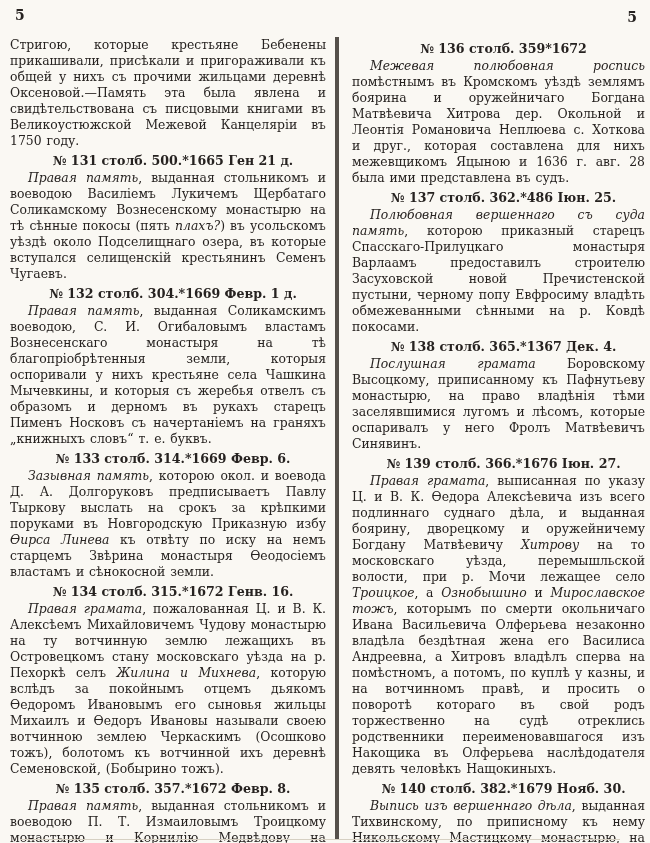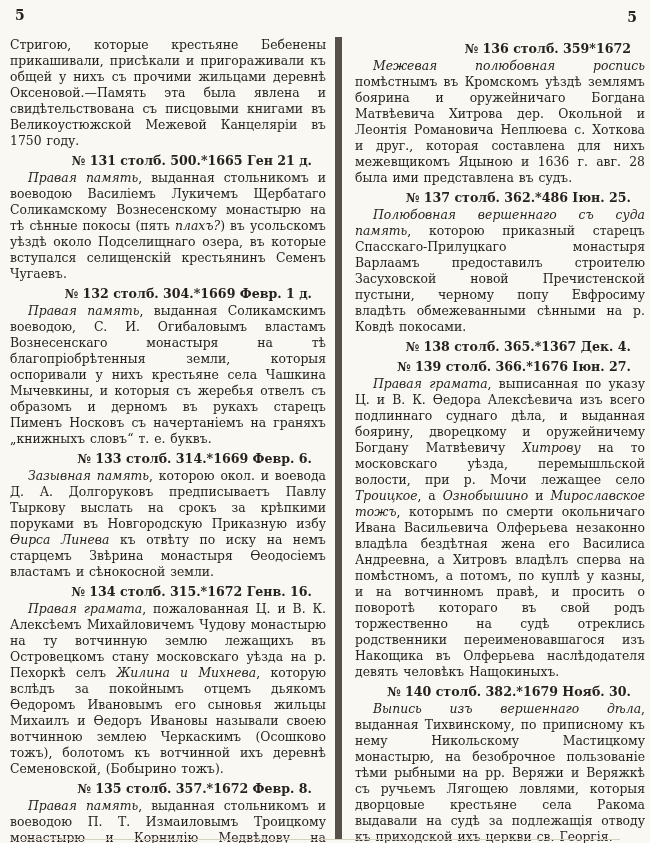--- a/index.html
+++ b/index.html
@@ -16,35 +16,35 @@
   .page-head{position:absolute;top:5px;left:0;right:0;height:30px;}
   .pn-left{position:absolute;left:15px;top:2px;font-size:14px;font-weight:bold;}
   .pn-right{position:absolute;right:13px;top:4px;font-size:14px;font-weight:bold;}
   .columns{
     position:absolute;top:37px;left:10px;right:5px;bottom:4px;
     display:flex;align-items:stretch;
   }
   .col-left{
     width:316px;flex:0 0 316px;
     padding-right:9px;
-    border-right:7px solid #000000;
+    border-right:4px solid #000000;
   }
   .col-right{flex:1 1 auto;padding-left:13px;}
   p.body{
     margin:0;
     font-size:12.4px;
     line-height:16px;
     text-align:justify;
     word-spacing:1px;
   }
   p.intro{text-indent:0;}
   p.entry-body{text-indent:18px;}
   .entry-header{
     display:flex;
-    justify-content:flex-end;
+    justify-content:center;
     align-items:baseline;
     font-weight:bold;
     font-size:12.6px;
     line-height:16px;
     padding:0 14px 0 24px;
     margin-top:4px;margin-bottom:1px;
     white-space:nowrap;
   }
   .eh-left{white-space:nowrap;}
   i{}
@@ -106,20 +106,21 @@
           <span class="eh-left"><span>№ 137</span><span> столб. 362.</span></span>
           <span>*</span>
           <span>486 Іюн. 25.</span>
         </div>
         <p class="body entry-body"><i>Полюбовная вершеннаго съ суда память</i><span>, которою приказный старецъ Спасскаго-Прилуцкаго монастыря Варлаамъ предоставилъ строителю Засуховской новой Пречистенской пустыни, черному попу Евфросиму владѣть обмежеванными сѣнными на р. Ковдѣ покосами.</span></p>
         <div class="entry-header">
           <span class="eh-left"><span>№ 138</span><span> столб. 365.</span></span>
           <span>*</span>
           <span>1367 Дек. 4.</span>
         </div>
+        <p class="body entry-body"><i>Послушная грамата</i><span> Боровскому Высоцкому, приписанному къ Пафнутьеву монастырю, на право владѣнія тѣми заселявшимися лугомъ и лѣсомъ, которые оспаривалъ у него Фролъ Матвѣевичъ Синявинъ.</span></p>
         <div class="entry-header">
           <span class="eh-left"><span>№ 139</span><span> столб. 366.</span></span>
           <span>*</span>
           <span>1676 Іюн. 27.</span>
         </div>
         <p class="body entry-body"><i>Правая грамата</i><span>, выписанная по указу Ц. и В. К. Ѳедора Алексѣевича изъ всего подлиннаго суднаго дѣла, и выданная боярину, дворецкому и оружейничему Богдану Матвѣевичу </span><i>Хитрову</i><span> на то московскаго уѣзда, перемышльской волости, при р. Мочи лежащее село </span><i>Троицкое</i><span>, а </span><i>Ознобышино</i><span> и </span><i>Мирославское тожъ</i><span>, которымъ по смерти окольничаго Ивана Васильевича Олферьева незаконно владѣла бездѣтная жена его Василиса Андреевна, а Хитровъ владѣлъ сперва на помѣстномъ, а потомъ, по куплѣ у казны, и на вотчинномъ правѣ, и просить о поворотѣ котораго въ свой родъ торжественно на судѣ отреклись родственники переименовавшагося изъ Накощика въ Олферьева наслѣдодателя девять человѣкъ Нащокиныхъ.</span></p>
         <div class="entry-header">
           <span class="eh-left"><span>№ 140</span><span> столб. 382.</span></span>
           <span>*</span>
           <span>1679 Нояб. 30.</span>

